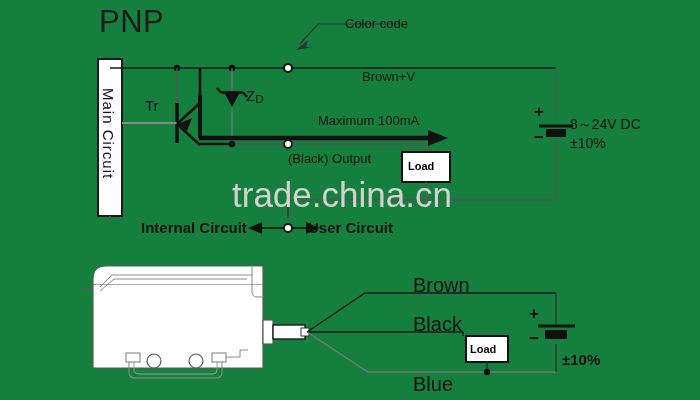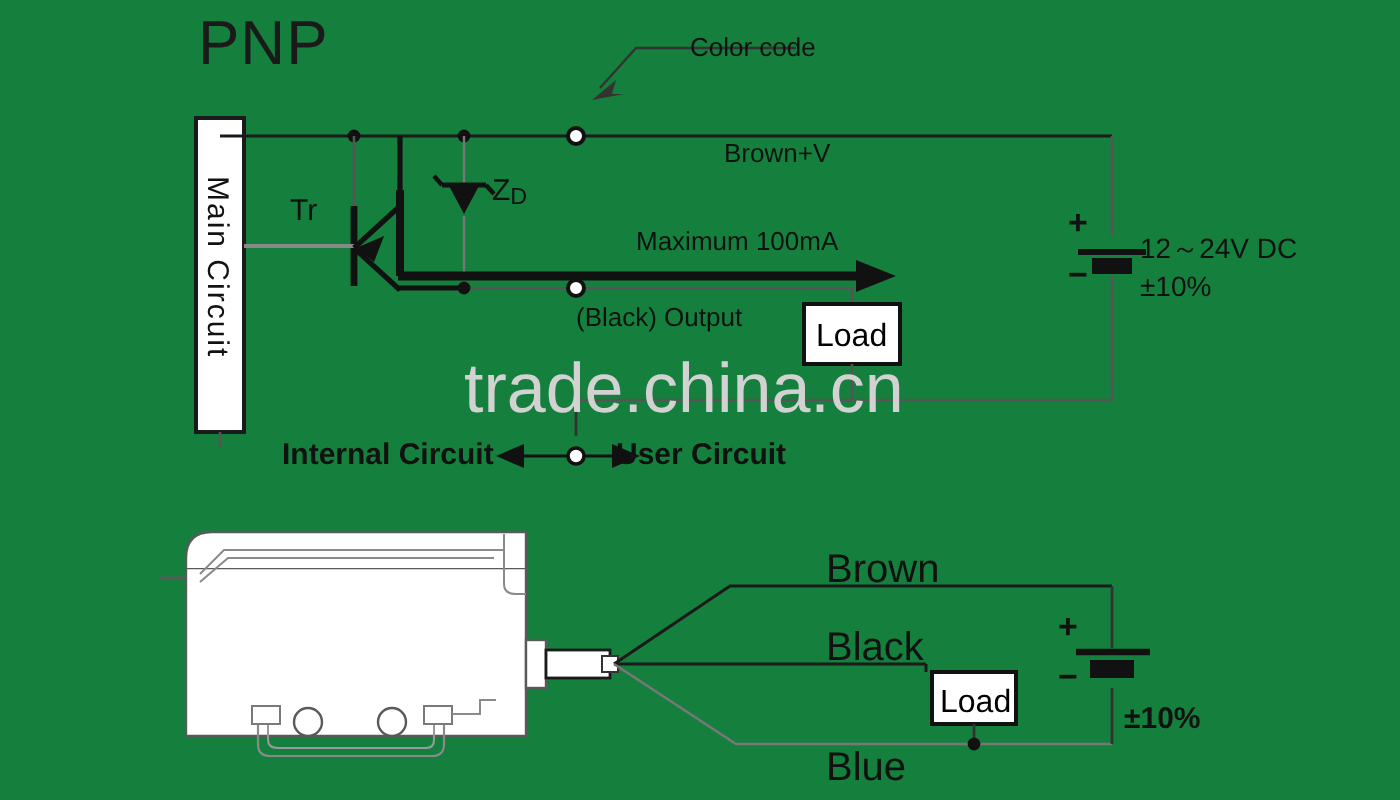--- a/index.html
+++ b/index.html
@@ -37,22 +37,22 @@
     letter-spacing: 0.5px;
     color: #1a1a1a;
   }
   .t14 { font-size: 14px; }
   .t13 { font-size: 13px; }
   .t15 { font-size: 15px; }
   .t16 { font-size: 20px; }
   .t17 { font-size: 17px; }
   .bold { font-weight: bold; }
   .load-label {
-    font-size: 16px;
-    font-weight: normal;
+    font-size: 11px;
+    font-weight: bold;
     color: #000;
   }
   .vert-text {
     position: absolute;
     transform-origin: 0 0;
     transform: rotate(90deg);
     font-size: 15px;
     letter-spacing: 1px;
     color: #111;
     white-space: pre;
@@ -218,21 +218,21 @@
 
   <div class="lbl t13" style="left:318px; top:114px;">Maximum 100mA</div>
 
   <div class="lbl t13" style="left:288px; top:152px;">(Black) Output</div>
 
   <div class="load-label" style="position:absolute; left:408px; top:160px;">Load</div>
 
   <div class="lbl t17 bold" style="left:534px; top:103px;">+</div>
   <div class="lbl t17 bold" style="left:534px; top:129px;">−</div>
 
-  <div class="lbl t14" style="left:570px; top:117px;">12～24V DC</div>
+  <div class="lbl t14" style="left:570px; top:117px;">8～24V DC</div>
   <div class="lbl t14" style="left:570px; top:136px;">±10%</div>
 
   <div class="lbl t15 bold" style="left:141px; top:220px;">Internal Circuit</div>
   <div class="lbl t15 bold" style="left:308px; top:220px;">User Circuit</div>
 
   <div class="lbl t16" style="left:413px; top:275px;">Brown</div>
   <div class="lbl t16" style="left:413px; top:314px;">Black</div>
   <div class="lbl t16" style="left:413px; top:374px;">Blue</div>
 
   <div class="load-label" style="position:absolute; left:470px; top:343px;">Load</div>

